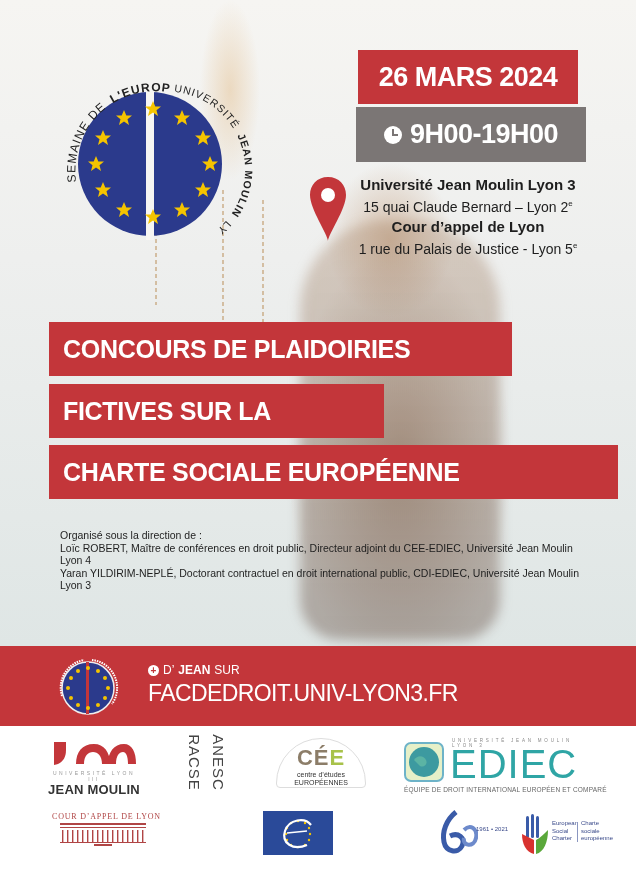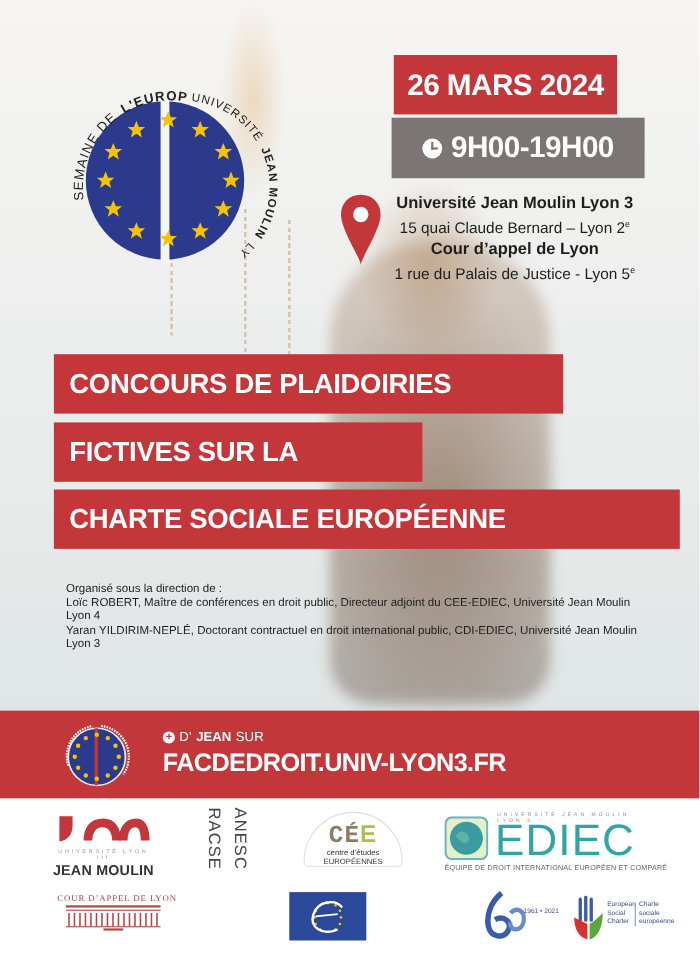--- a/index.html
+++ b/index.html
@@ -23,21 +23,21 @@
     border-radius: 90px 90px 40px 40px;
     filter: blur(6px);
   }
   .bg-chain { position: absolute; width: 2px; background: repeating-linear-gradient(180deg, rgba(190,150,100,0.55) 0 4px, rgba(190,150,100,0) 4px 7px); }
 
   
   .eu-logo { position: absolute; left: 46px; top: 52px; width: 210px; height: 200px; }
 
   
   .date-box {
-    position: absolute; left: 358px; top: 50px; width: 203px; height: 54px;
+    position: absolute; left: 358px; top: 50px; width: 220px; height: 54px;
     background: #c3363a; color: #fff; font-weight: 700; font-size: 27px;
     display: flex; align-items: center; justify-content: center; letter-spacing: -0.5px;
   }
   .time-box {
     position: absolute; left: 356px; top: 107px; width: 230px; height: 55px;
     background: #7b7675; color: #fff; font-weight: 700; font-size: 27px;
     display: flex; align-items: center; justify-content: center; gap: 8px; letter-spacing: -0.5px;
   }
   .clock-icon { width: 18px; height: 18px; border-radius: 50%; background: #fff; position: relative; display: inline-block; }
   .clock-icon::before { content: ""; position: absolute; left: 8px; top: 3px; width: 2px; height: 7px; background: #7b7675; }
@@ -63,21 +63,21 @@
   
   .organizers { position: absolute; left: 60px; top: 529px; width: 530px; font-size: 10.5px; line-height: 12.5px; color: #1e1e1e; }
   .organizers b { font-weight: 400; }
 
   
   .info-band { position: absolute; left: 0; top: 646px; width: 636px; height: 80px; background: #c3363a; }
   .info-logo { position: absolute; left: 50px; top: 8px; width: 76px; height: 66px; }
   .info-label { position: absolute; left: 148px; top: 17px; color: #fff; font-size: 12px; display: flex; align-items: center; gap: 4px; }
   .plus-icon { width: 11px; height: 11px; border-radius: 50%; background: #fff; color: #c3363a; font-size: 10px; font-weight: 700; line-height: 11px; text-align: center; display: inline-block; }
   .info-label b { font-weight: 700; }
-  .info-url { position: absolute; left: 148px; top: 34px; color: #fff; font-size: 23px; font-weight: 700; letter-spacing: -0.6px; }
+  .info-url { position: absolute; left: 148px; top: 34px; color: #fff; font-size: 23px; font-weight: 400; letter-spacing: -0.6px; }
 
   
   .partners { position: absolute; left: 0; top: 726px; width: 636px; height: 147px; background: #fff; }
   .p-logo { position: absolute; }
   .jm-word-top { font-size: 5px; color: #999; letter-spacing: 2.5px; text-align: center; }
   .jm-word { font-size: 13px; font-weight: 700; color: #333; text-align: center; letter-spacing: 0.2px; }
   .racse { font-family: "Liberation Sans", sans-serif; font-size: 15px; color: #444; letter-spacing: 1px; }
   .cee-title { font-size: 22px; font-weight: 700; letter-spacing: 1px; }
   .cee-sub { font-size: 7px; color: #333; text-align: center; line-height: 8px; }
   .ediec-word { font-size: 40px; color: #2fa5a5; letter-spacing: 1px; line-height: 40px; font-family: "Liberation Sans", sans-serif; }
@@ -212,21 +212,21 @@
       <div class="jm-word-top">UNIVERSITÉ LYON III</div>
       <div class="jm-word">JEAN MOULIN</div>
     </div>
 
     <div class="p-logo" style="left:180px; top:10px; width:50px; height:56px;">
       <div class="racse" style="position:absolute; left:-14px; top:18px; transform: rotate(90deg);">RACSE</div>
       <div class="racse" style="position:absolute; left:10px; top:18px; transform: rotate(90deg);">ANESC</div>
     </div>
 
     <div class="p-logo" style="left:276px; top:12px; width:90px; height:50px; border:1px solid #ddd; border-radius:45px 45px 4px 4px; text-align:center; padding-top:6px;">
-      <div class="cee-title"><span style="color:#8c7d68;font-family:Liberation Mono, monospace;">CÉ</span><span style="color:#a8c24a;">E</span></div>
+      <div class="cee-title"><span style="color:#8c7d68;">CÉ</span><span style="color:#a8c24a;">E</span></div>
       <div class="cee-sub">centre d’études</div>
       <div class="cee-sub">EUROPÉENNES</div>
     </div>
 
     <div class="p-logo" style="left:404px; top:10px; width:190px; height:56px;">
       <svg viewBox="0 0 40 40" width="40" height="40" style="position:absolute; left:0; top:6px;">
         <rect x="1" y="1" width="38" height="38" rx="6" fill="#e6f0c8" stroke="#6db3c8" stroke-width="2"></rect>
         <circle cx="20" cy="20" r="15" fill="#3d9aa0"></circle>
         <path d="M10 18 C14 12 20 14 22 18 C24 22 20 26 16 24 Z" fill="#5bb4a4"></path>
       </svg>

